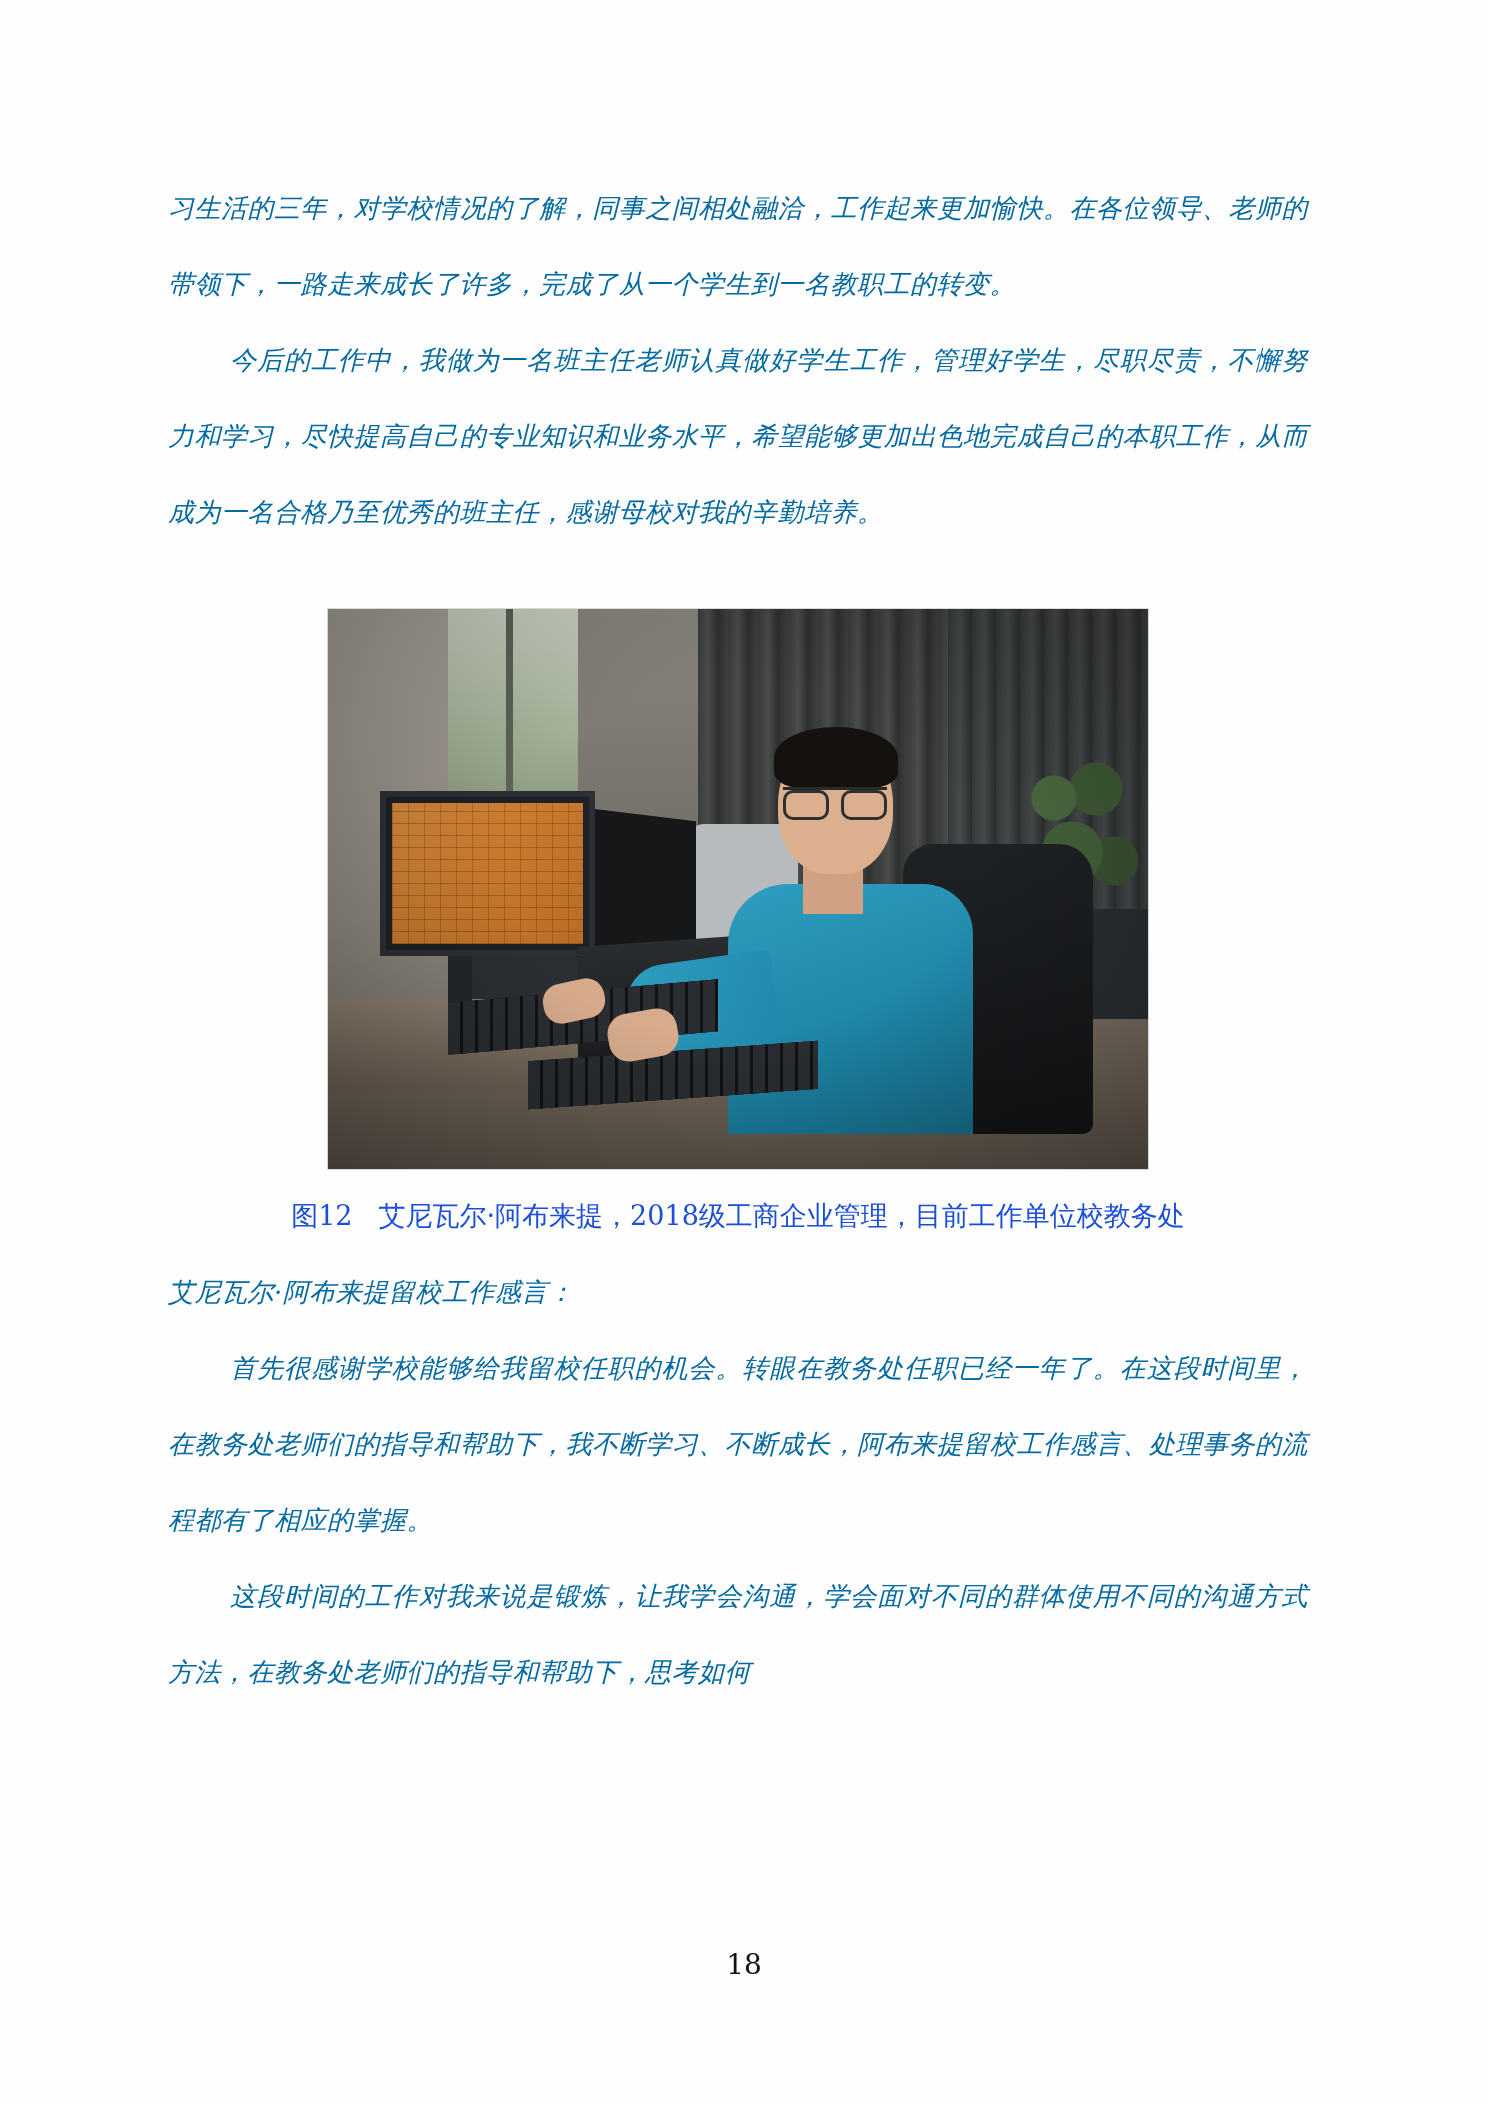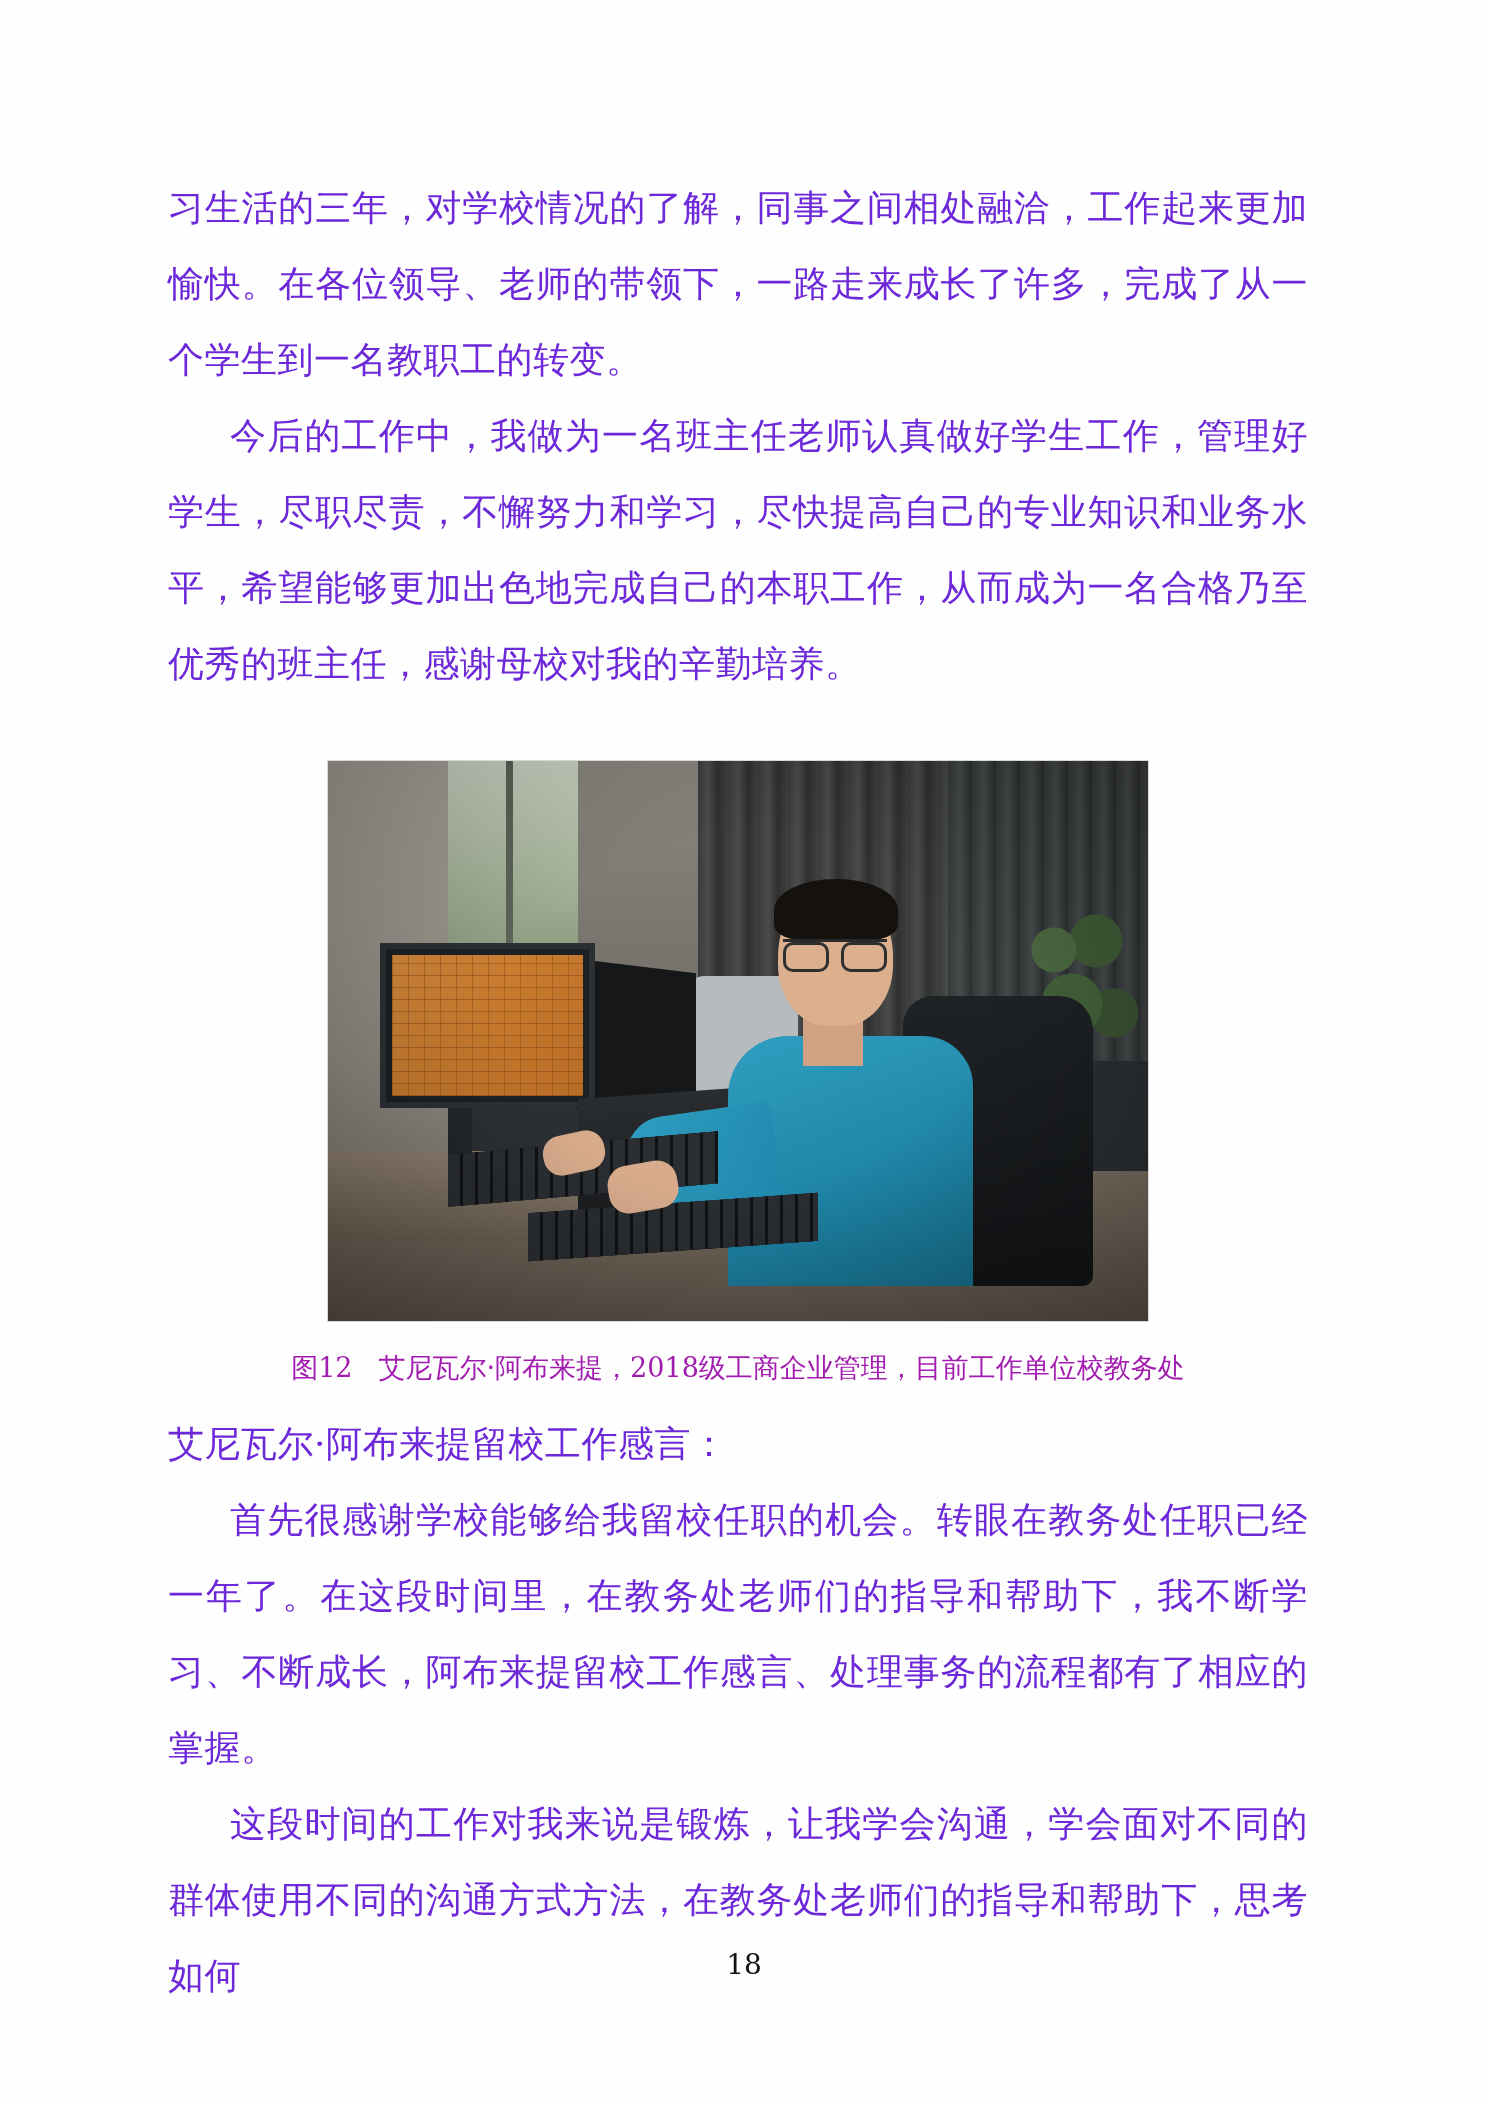--- a/index.html
+++ b/index.html
@@ -23,27 +23,28 @@
     background: #fefefe;
   }
   .content {
     position: absolute;
     left: 168px;
     top: 170px;
     width: 1140px;
   }
   p.body-text {
     margin: 0 0 0 0;
-    font-size: 36px;
+    font-size: 26px;
     line-height: 76px;
     text-align: justify;
     text-justify: inter-ideograph;
     letter-spacing: 0.5px;
     font-family: "DejaVu Serif", "Liberation Serif", serif;
-    color: #6d28d9;
+    color: #0369a1;
+    font-style: italic;
   }
   p.indent {
     text-indent: 62px;
   }
   .figure-wrap {
     margin-top: 58px;
     display: flex;
     justify-content: center;
   }
   .photo {
@@ -195,21 +196,21 @@
     position: absolute; inset: 0;
     background: radial-gradient(ellipse at 50% 45%, rgba(0,0,0,0) 40%, rgba(0,0,0,0.30) 100%);
   }
 
   .figure-caption {
     margin-top: 26px;
     font-size: 27px;
     line-height: 40px;
     text-align: center;
     font-family: "DejaVu Serif", "Liberation Serif", serif;
-    color: #a21caf;
+    color: #1d4ed8;
   }
   .caption-gap { display: inline-block; width: 26px; }
   p.after-caption {
     margin-top: 18px;
   }
   .page-number {
     position: absolute;
     left: 0; right: 0;
     top: 1948px;
     text-align: center;

